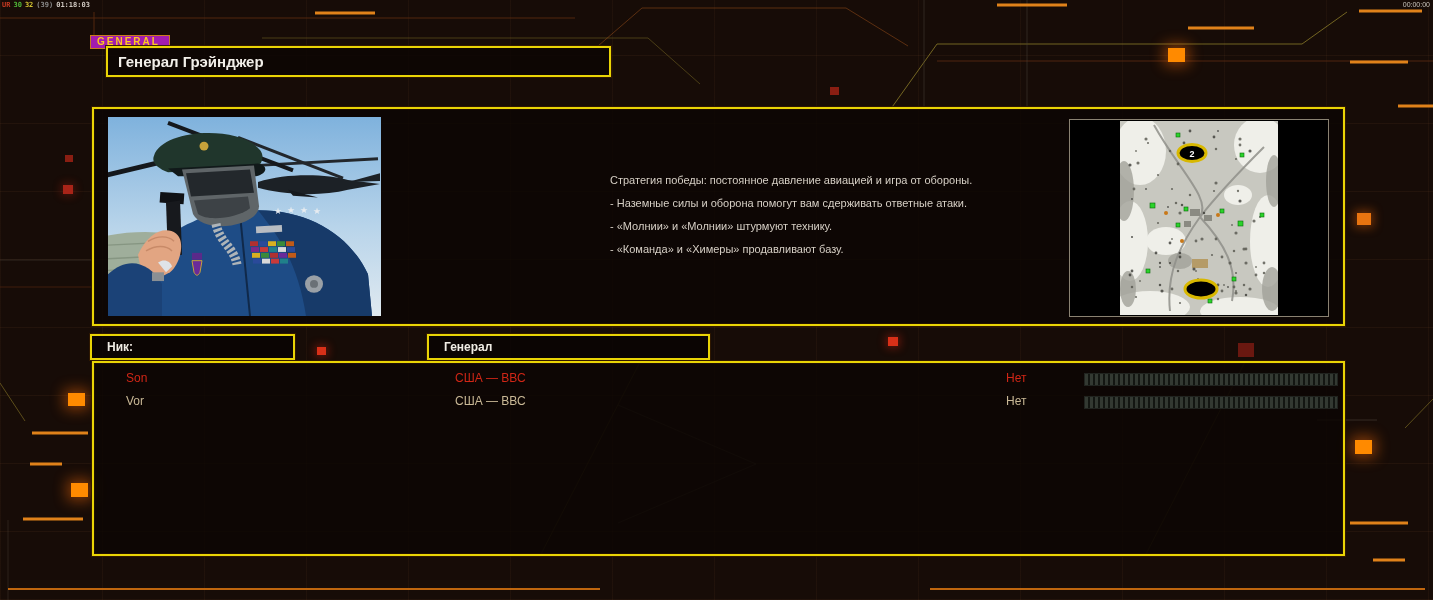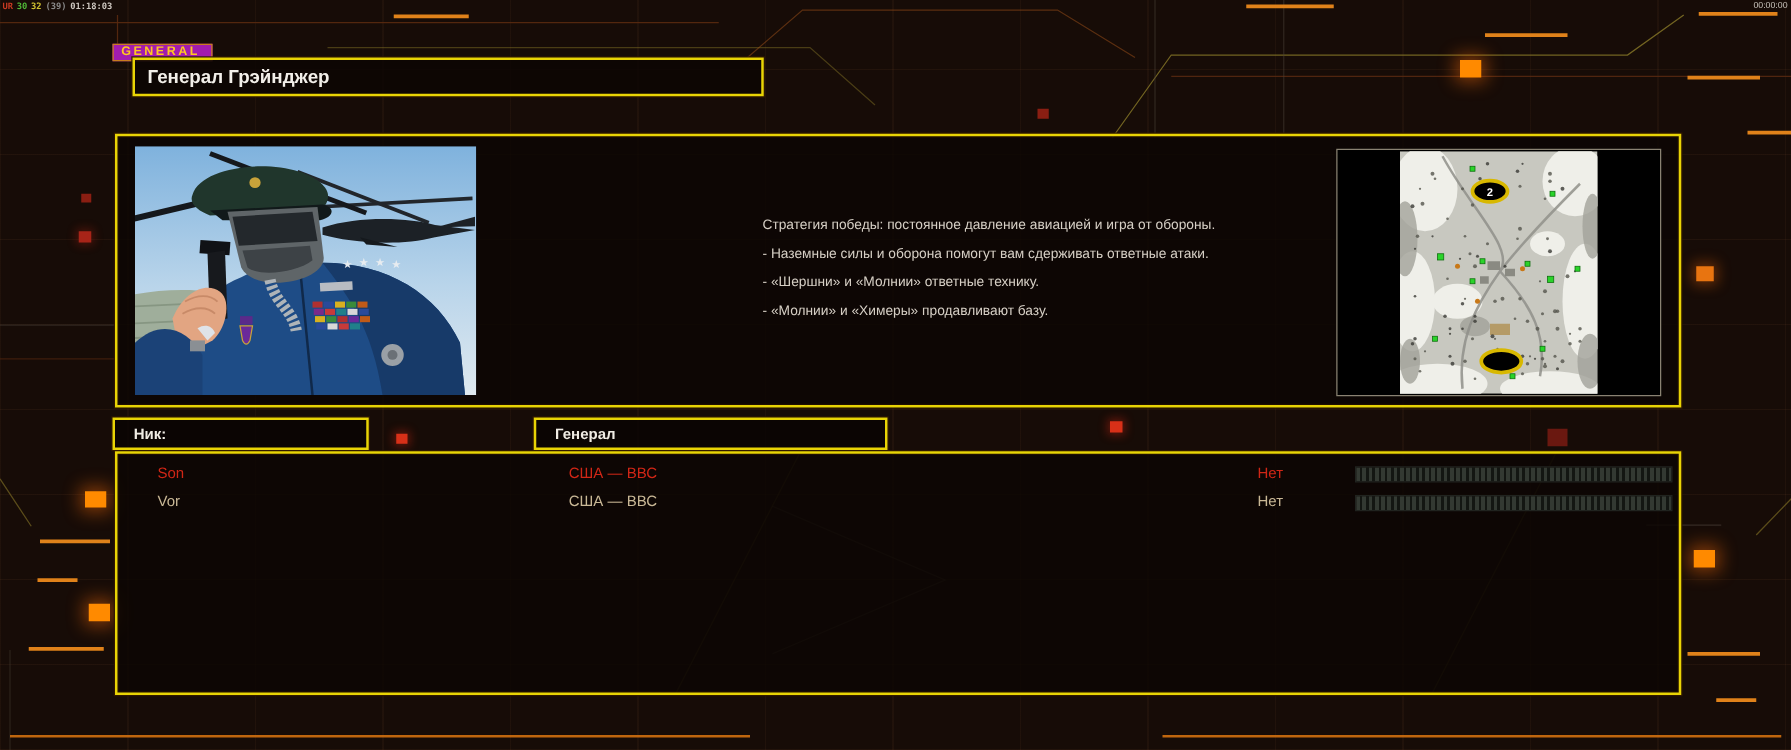--- a/index.html
+++ b/index.html
@@ -203,22 +203,22 @@
       <path d="M30,142 C40,118 58,112 68,120 C78,128 72,152 62,160 L36,174 Z" fill="#e2a582"></path>
       <path d="M40,128 C50,122 60,122 66,128 M38,138 C48,132 58,132 64,138" stroke="#c88a68" stroke-width="1.5" fill="none"></path>
       <path d="M0,162 C20,142 42,150 54,172 L54,205 L0,205 Z" fill="#1b4277"></path>
       <rect x="44" y="160" width="12" height="9" fill="#8a8f94"></rect>
       <path d="M50,150 C56,146 62,148 64,154 L58,160 Z" fill="#dfe3e8"></path>
     </svg>
 
     <div class="brief">
       <p>Стратегия победы: постоянное давление авиацией и игра от обороны.</p>
       <p>- Наземные силы и оборона помогут вам сдерживать ответные атаки.</p>
-      <p>- «Шершни» и «Молнии» ответные технику.</p>
-      <p>- «Молнии» и «Химеры» продавливают базу.</p>
+      <p>- «Молнии» и «Молнии» штурмуют технику.</p>
+      <p>- «Команда» и «Химеры» продавливают базу.</p>
     </div>
 
     <div class="minimap-box">
       <svg width="158" height="194" viewBox="0 0 158 194">
         <rect width="158" height="194" fill="#c8c8c0"></rect>
         <g fill="#efefe9">
           <ellipse cx="20" cy="30" rx="26" ry="34"></ellipse>
             <ellipse cx="140" cy="24" rx="26" ry="28"></ellipse>
           <ellipse cx="10" cy="120" rx="18" ry="40"></ellipse>
             <ellipse cx="148" cy="120" rx="18" ry="46"></ellipse>

